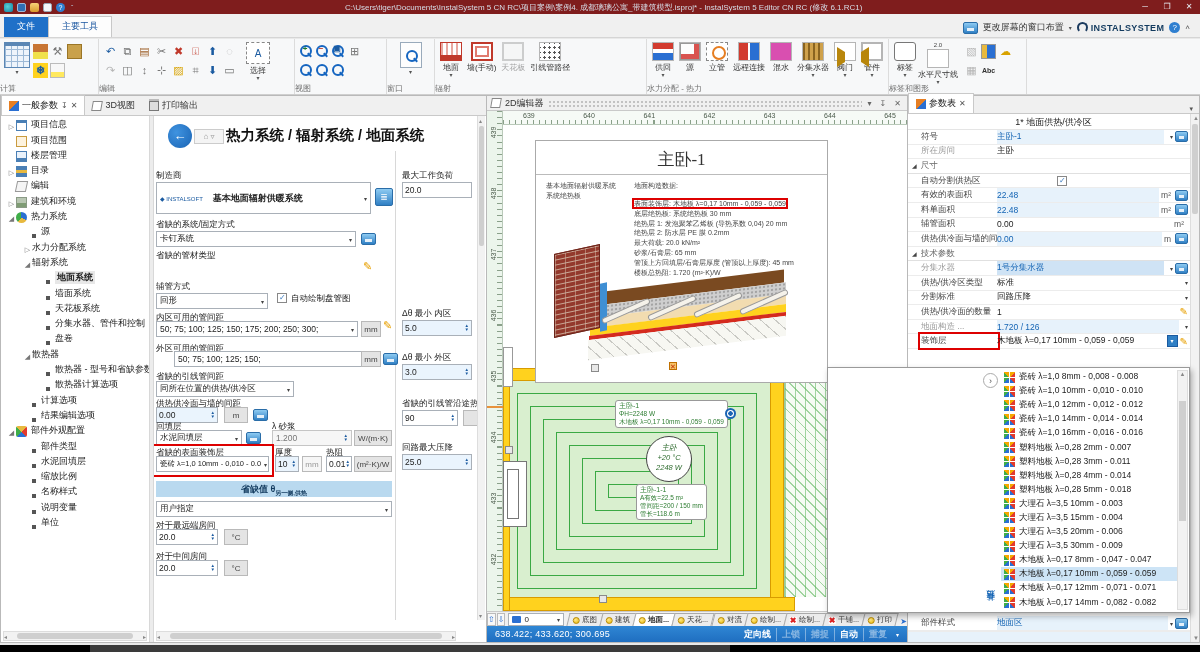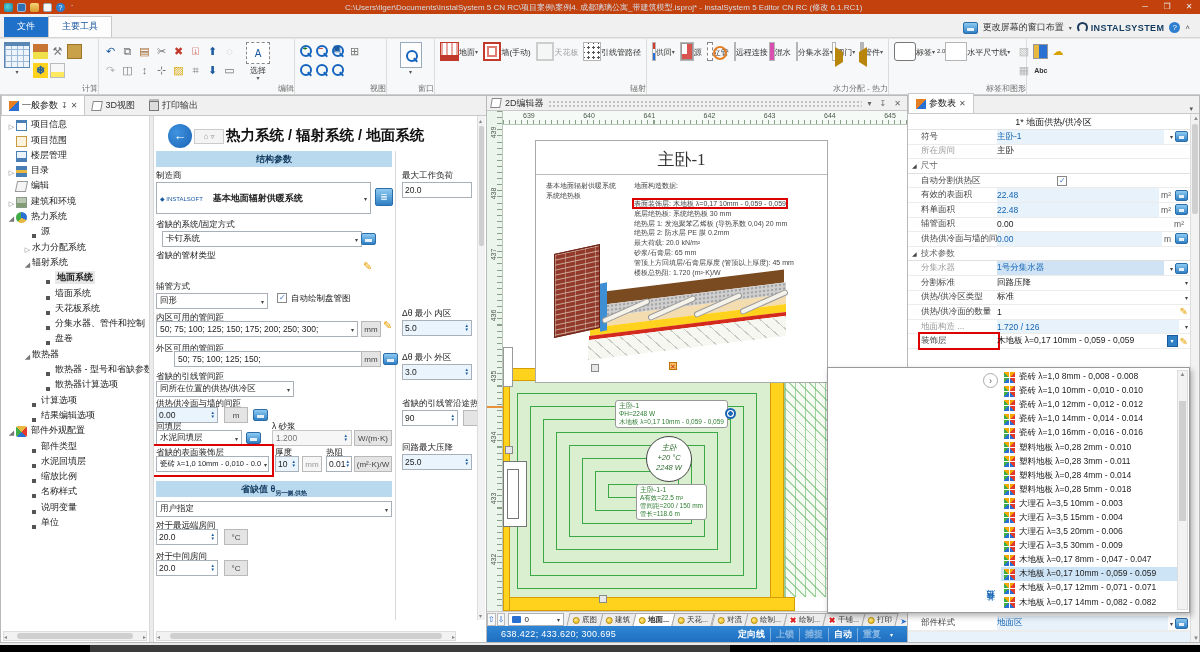--- a/index.html
+++ b/index.html
@@ -1,18 +1,18 @@
 <!DOCTYPE html>
 <html><head>
 <meta charset="utf-8">
 <style>
 *{margin:0;padding:0;box-sizing:border-box;font-family:"Liberation Sans",sans-serif}
 body{width:1200px;height:652px;position:relative;overflow:hidden;background:#e9e9e9;font-size:9px;color:#222}
 
-#titlebar{position:absolute;left:0;top:0;width:1200px;height:14px;background:#c2410c;display:flex;align-items:center;color:#cfd9e6}
+#titlebar{position:absolute;left:0;top:0;width:1200px;height:14px;background:#7f1d1d;display:flex;align-items:center;color:#cfd9e6}
 .qat{display:flex;align-items:center;gap:4px;padding-left:4px}
 .qicon{width:9px;height:9px;display:inline-block;border-radius:2px}
 .qicon.app{background:radial-gradient(circle at 40% 40%,#5ad0d6,#0f7f9e)}
 .qicon.save{background:#2f6fb4;border:1px solid #9db9d6}
 .qicon.open{background:linear-gradient(#f7d278,#d99b2c)}
 .qicon.doc{background:#f5f7fa;border:1px solid #9aa7b5}
 .qicon.help{background:#2f7fd0;color:#fff;font-size:7px;line-height:9px;text-align:center;border-radius:50%}
 .qcaret{color:#bcd;font-size:7px;margin-left:2px}
 #titletext{flex:1;text-align:center;font-size:8px;color:#d6dde7;white-space:nowrap;overflow:hidden}
 .wbtns{display:flex;gap:0;margin-left:auto}
@@ -23,28 +23,28 @@
 .mtab.file{background:#1f70c8;color:#fff;margin-left:4px}
 .mtab.active{background:#fdfdfd;color:#1a56a0;border:1px solid #c8c8c8;border-bottom:none}
 .mright{margin-left:auto;display:flex;align-items:center;gap:5px;padding-right:10px;padding-bottom:3px;color:#333}
 .brand{display:flex;align-items:center;gap:3px;font-weight:bold;font-size:9px;color:#123a5e;letter-spacing:.4px}
 .blogo{width:11px;height:11px;border:2px solid #1b3a5e;border-radius:50%;border-bottom-color:transparent}
 .qhelp{width:11px;height:11px;background:#2f7fd0;color:#fff;border-radius:50%;font-size:8px;text-align:center;line-height:11px}
 .mcollapse{color:#555;font-size:8px}
 
 #ribbon{position:absolute;left:0;top:39px;width:1200px;height:56px;background:#f7f8f9;border-bottom:1px solid #cfcfcf;display:flex}
 .rg{position:relative;height:100%;border-right:1px solid #dcdcdc;padding:3px 4px 11px}
-.glabel{position:absolute;bottom:0;left:0;width:100%;text-align:right;font-size:8px;color:#707070}
+.glabel{position:absolute;bottom:0;left:0;width:100%;text-align:left;font-size:8px;color:#707070}
 .rgc{display:flex;gap:3px;height:100%;align-items:flex-start}
 .smgrid{display:grid;grid-auto-flow:column;grid-template-rows:18px 18px;gap:1px 2px;align-items:center;justify-items:center}
 .sg{width:15px;height:15px;font-size:11px;line-height:15px;text-align:center;display:inline-block}
 .bic{width:22px;height:19px;display:block;border:1px solid #b5b5b5;background:#eee}
 .blbl{font-size:8px;color:#333;margin-top:1px;white-space:nowrap}
 .bdd{font-size:6px;color:#555;line-height:4px}
-.rbtn{display:flex;flex-direction:row;align-items:center;padding:0 1px;min-width:24px}
+.rbtn{display:flex;flex-direction:column;align-items:center;padding:0 1px;min-width:24px}
 .rbtn.dim{opacity:.45}
 
 .i-calc{width:26px;height:26px;background:#eef4fb;border:1px solid #5b87b5;background-image:linear-gradient(#5b87b5 3px,transparent 3px),repeating-linear-gradient(90deg,#9db9d6 0 1px,transparent 1px 6px),repeating-linear-gradient(#9db9d6 0 1px,transparent 1px 6px)}
 .i-floor{background:#fff;border-color:#c0392b;box-shadow:inset 0 -5px 0 #c0392b;background-image:repeating-linear-gradient(90deg,#e8a8a0 0 2px,transparent 2px 5px)}
 .i-wall{background:#fff;border:2px solid #c0392b;box-shadow:inset 0 0 0 2px #fff,inset 0 0 0 4px #e07b6f}
 .i-ceil{background:#f4f4f4;border:2px solid #9a9a9a}
 .i-lead{background:#fff;background-image:radial-gradient(circle,#555 1px,transparent 1.2px);background-size:5px 5px;background-position:2px 2px}
 .i-supply{background:linear-gradient(#d23b2f 0 35%,#fff 35% 60%,#2a6fd2 60%)}
 .i-source{background:#fdfdfd;box-shadow:inset 0 0 0 1px #999,inset -6px -6px 0 #d9534f}
 .i-riser{background:#fff;border:1px dashed #888;position:relative}
@@ -161,21 +161,21 @@
 #layerbar{position:absolute;left:0;bottom:16px;width:100%;height:15px;background:#f0f0f0;border-top:1px solid #c9c9c9;display:flex;align-items:flex-end;font-size:8px}
 .lbtn{width:13px;height:13px;border:1px solid #bbb;background:#f8f8f8;color:#2a6fd2;font-size:8px;text-align:center;line-height:12px;margin-right:1px}
 #layercombo{width:86px;height:13px;border:1px solid #a9b0b8;background:#fff;display:flex;align-items:center;padding:0 3px;margin:0 4px 0 2px;gap:3px}
 #layercombo .lc-ic{width:9px;height:7px;background:#2a6fd2;border-radius:1px}
 #layercombo .dd{margin-left:auto;font-size:6px;color:#444}
 .ltab{display:flex;align-items:center;gap:2px;padding:1px 4px 1px;border:1px solid #aaa;border-bottom:none;background:#ececec;transform:skewX(-14deg);margin-right:-1px;height:13px;color:#333;flex:none;white-space:nowrap;font-size:7.5px}
 .ltab>*{transform:skewX(14deg)}
 .ltab.on{background:#fff;font-weight:bold}
 .bulb{width:7px;height:7px;border-radius:50%;background:radial-gradient(circle at 35% 35%,#ffe98a,#e8b400);border:1px solid #b88a00}
 .bulb.x{background:#fff;border:none;color:#d22;font-weight:bold;font-size:8px;line-height:7px;border-radius:0}
-#statusbar{position:absolute;left:0;bottom:0;width:100%;height:16px;background:linear-gradient(#2f86d4,#1f6ec0);color:#fff;display:flex;align-items:center;padding:0 14px;font-size:9px}
+#statusbar{position:absolute;left:0;bottom:0;width:100%;height:16px;background:linear-gradient(#2f86d4,#1f6ec0);color:#fff;display:flex;align-items:center;padding:0 8px;font-size:9px}
 #statusbar .coords{letter-spacing:.3px}
 #statusbar .toggles{margin-left:auto;display:flex;gap:0;align-items:center}
 .stog{padding:0 5px;border-right:1px solid rgba(255,255,255,.4);color:rgba(255,255,255,.45);font-weight:bold}
 .stog.on{color:#fff}
 .stog:last-child{border-right:none}
 
 #rdtabs{position:absolute;left:0;top:0;width:100%;height:18px;background:#f0f0f0;border-bottom:1px solid #c9c9c9;display:flex;align-items:flex-end}
 #rdtitle{position:absolute;left:0;top:18px;width:100%;height:16px;background:#fff;text-align:center;font-size:9px;color:#222;line-height:16px;border-bottom:1px solid #e5e5e5}
 #params{position:absolute;left:0;top:34px;right:9px;bottom:0;overflow:hidden;background:#fff}
 #rdsb{position:absolute;right:0;top:18px;width:9px;bottom:0;background:#f2f2f2;border-left:1px solid #ddd;font-size:6px;color:#888;text-align:center}
@@ -656,32 +656,31 @@
       <span class="scroll-end">▸</span>
     </div>
   <div id="splitter"></div>
 
   <div id="form">
     <div id="backbtn">←</div>
     <div id="minibtns">⌂ ▿</div>
     <div id="formtitle">热力系统 / 辐射系统 / 地面系统</div>
     <div id="coldiv"></div>
 
-    <div class="secbar" style="top:35px">结构参数</div>
 
     <div class="flabel" style="left:2px;top:55px">制造商</div>
     <div class="combo" style="left:2px;top:63px;width:215px;height:32px">
       <span style="color:#1a5aa0;font-size:6px;white-space:nowrap">◆ <span>INSTALSOFT</span></span>
       <b style="margin-left:10px;font-size:9px">基本地面辐射供暖系统</b>
       <span class="dd">▾</span>
     </div>
     <div class="fbtn" style="left:221px;top:69px;width:18px;background:linear-gradient(#8ecbf2,#2f7fc4);border:1px solid #2a6da8;border-radius:2px;color:#fff;font-size:9px">≣</div>
 
     <div class="flabel" style="left:2px;top:104px">省缺的系统/固定方式</div>
-    <div class="combo" style="left:8px;top:112px;width:200px">
+    <div class="combo" style="left:2px;top:112px;width:200px">
         <span>卡钉系统</span>
         <span class="dd">▾</span>
       </div>
     <span class="ic-mon" style="position:absolute;left:207px;top:114px"></span>
 
     <div class="flabel" style="left:2px;top:135px">省缺的管材类型</div>
     <span class="pen" style="position:absolute;left:209px;top:141px">✎</span>
 
     <div class="flabel" style="left:2px;top:166px">辅管方式</div>
     <div class="combo" style="left:2px;top:174px;width:112px">
@@ -1138,38 +1137,38 @@
         <span class="pctrl">
           <span class="dd">▾</span>
 
           <span class="ic-mon" style="width:13px;height:11px"></span>
 
         </span>
       </div>
 
       <div class="prow">
 
-        <span class="plbl">分割标准</span>
+        <span class="plbl">供热/供冷区类型</span>
         <span class="pright">
 
-          <span class="vtext">回路压降</span>
+          <span class="vtext">标准</span>
         </span>
         <span class="punit"></span>
         <span class="pctrl">
           <span class="dd">▾</span>
 
         </span>
       </div>
 
       <div class="prow">
 
-        <span class="plbl">供热/供冷区类型</span>
+        <span class="plbl">分割标准</span>
         <span class="pright">
 
-          <span class="vtext">标准</span>
+          <span class="vtext">回路压降</span>
         </span>
         <span class="punit"></span>
         <span class="pctrl">
           <span class="dd">▾</span>
 
         </span>
       </div>
 
       <div class="prow">
 
@@ -1260,21 +1259,21 @@
         <span>瓷砖 λ=1,0 14mm - 0,014 - 0.014</span>
       </div>
 
       <div class="ditem">
         <span class="pinw"></span>
         <span>瓷砖 λ=1,0 16mm - 0,016 - 0.016</span>
       </div>
 
       <div class="ditem">
         <span class="pinw"></span>
-        <span>塑料地板 λ=0,28 2mm - 0.010</span>
+        <span>塑料地板 λ=0,28 2mm - 0.007</span>
       </div>
 
       <div class="ditem">
         <span class="pinw"></span>
         <span>塑料地板 λ=0,28 3mm - 0.011</span>
       </div>
 
       <div class="ditem">
         <span class="pinw"></span>
         <span>塑料地板 λ=0,28 4mm - 0.014</span>

